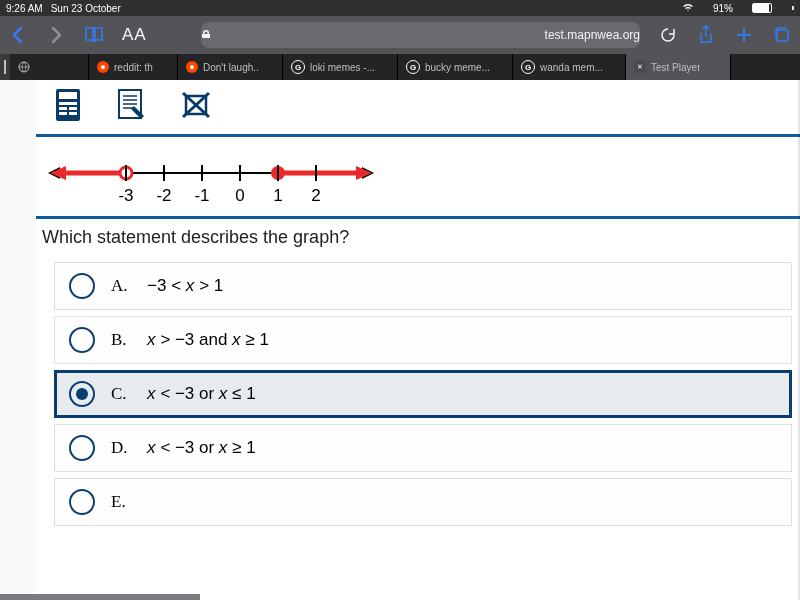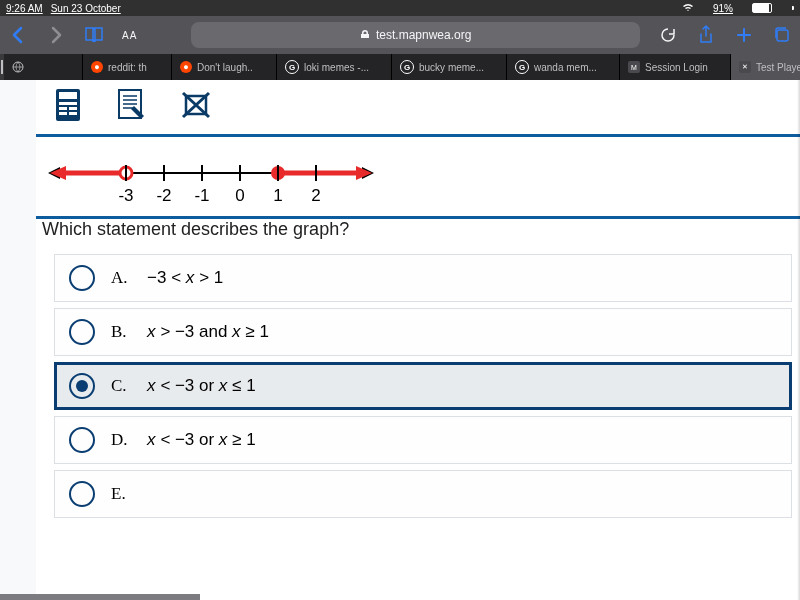--- a/index.html
+++ b/index.html
@@ -14,21 +14,20 @@
   
   .status-bar {
     background: #303030;
     color: #fff;
     height: 16px;
     font-size: 10px;
     display: flex;
     align-items: center;
     padding: 0 6px;
     justify-content: space-between;
-    text-decoration: underline;
   }
   .status-left { display: flex; gap: 8px; }
   .status-right { display: flex; align-items: center; gap: 19px; }
   .battery-box { border: 1px solid #fff; width: 18px; height: 8px; border-radius: 2px; position: relative; }
   .battery-fill { background: #fff; position: absolute; left: 0; top: 0; bottom: 0; width: 91%; }
   .battery-nub { background: #fff; width: 2px; height: 4px; margin-left: 1px; border-radius: 0 1px 1px 0; }
 
   
   .browser-chrome {
     background: #545458;
@@ -40,27 +39,27 @@
   }
   .chrome-btn { color: #8e9fb7; display: flex; align-items: center; justify-content: center; width: 20px; }
   .chrome-btn.active { color: #2f7cf6; }
   .address-pill {
     flex: 1;
     background: #6a6a6e;
     border-radius: 8px;
     height: 26px;
     display: flex;
     align-items: center;
-    justify-content: center;
+    justify-content: space-between;
     color: #f5f5f7;
     font-size: 12px;
     gap: 6px;
     margin-left: 36px;
   }
-  .text-size { color: #f5f5f7; font-size: 10px; letter-spacing: 1px; }
+  .text-size { color: #f5f5f7; font-size: 17px; letter-spacing: 1px; }
   .lock-icon svg { width: 10px; height: 10px; fill: #f5f5f7; }
 
   
   .tab-strip {
     background: #242426;
     height: 26px;
     display: flex;
     align-items: stretch;
     color: #bfbfc3;
     font-size: 10px;
@@ -117,21 +116,21 @@
   
   .numberline-area {
     padding: 18px 10px 6px 10px;
     border-bottom: 3px solid #0d5c9d;
   }
   .numberline-svg { display: block; }
 
   
   .question-text {
     font-size: 18px;
-    padding: 0 6px 14px 6px;
+    padding: 8px 6px 14px 6px;
     color: #222;
   }
   .choices { display: flex; flex-direction: column; gap: 6px; padding: 0 8px 12px 18px; }
   .choice {
     background: #fefefe;
     border: 1px solid #dcdfe3;
     padding: 10px 14px;
     display: flex;
     align-items: center;
     gap: 16px;
@@ -274,24 +273,20 @@
     <span class="favicon google">G</span>
     <span class="tab-label">loki memes -...</span>
   </div>
   <div class="tab" style="flex-basis:98px">
     <span class="favicon google">G</span>
     <span class="tab-label">bucky meme...</span>
   </div>
   <div class="tab" style="flex-basis:96px">
     <span class="favicon google">G</span>
     <span class="tab-label">wanda mem...</span>
-  </div>
-  <div class="tab" style="flex-basis:94px">
-    <span class="favicon square">M</span>
-    <span class="tab-label">Session Login</span>
   </div>
   <div class="tab active">
     <span class="favicon square">✕</span>
     <span class="tab-label">Test Player</span>
   </div>
 
 </div>
 
 <div class="content-wrap">
   <div class="test-page">

